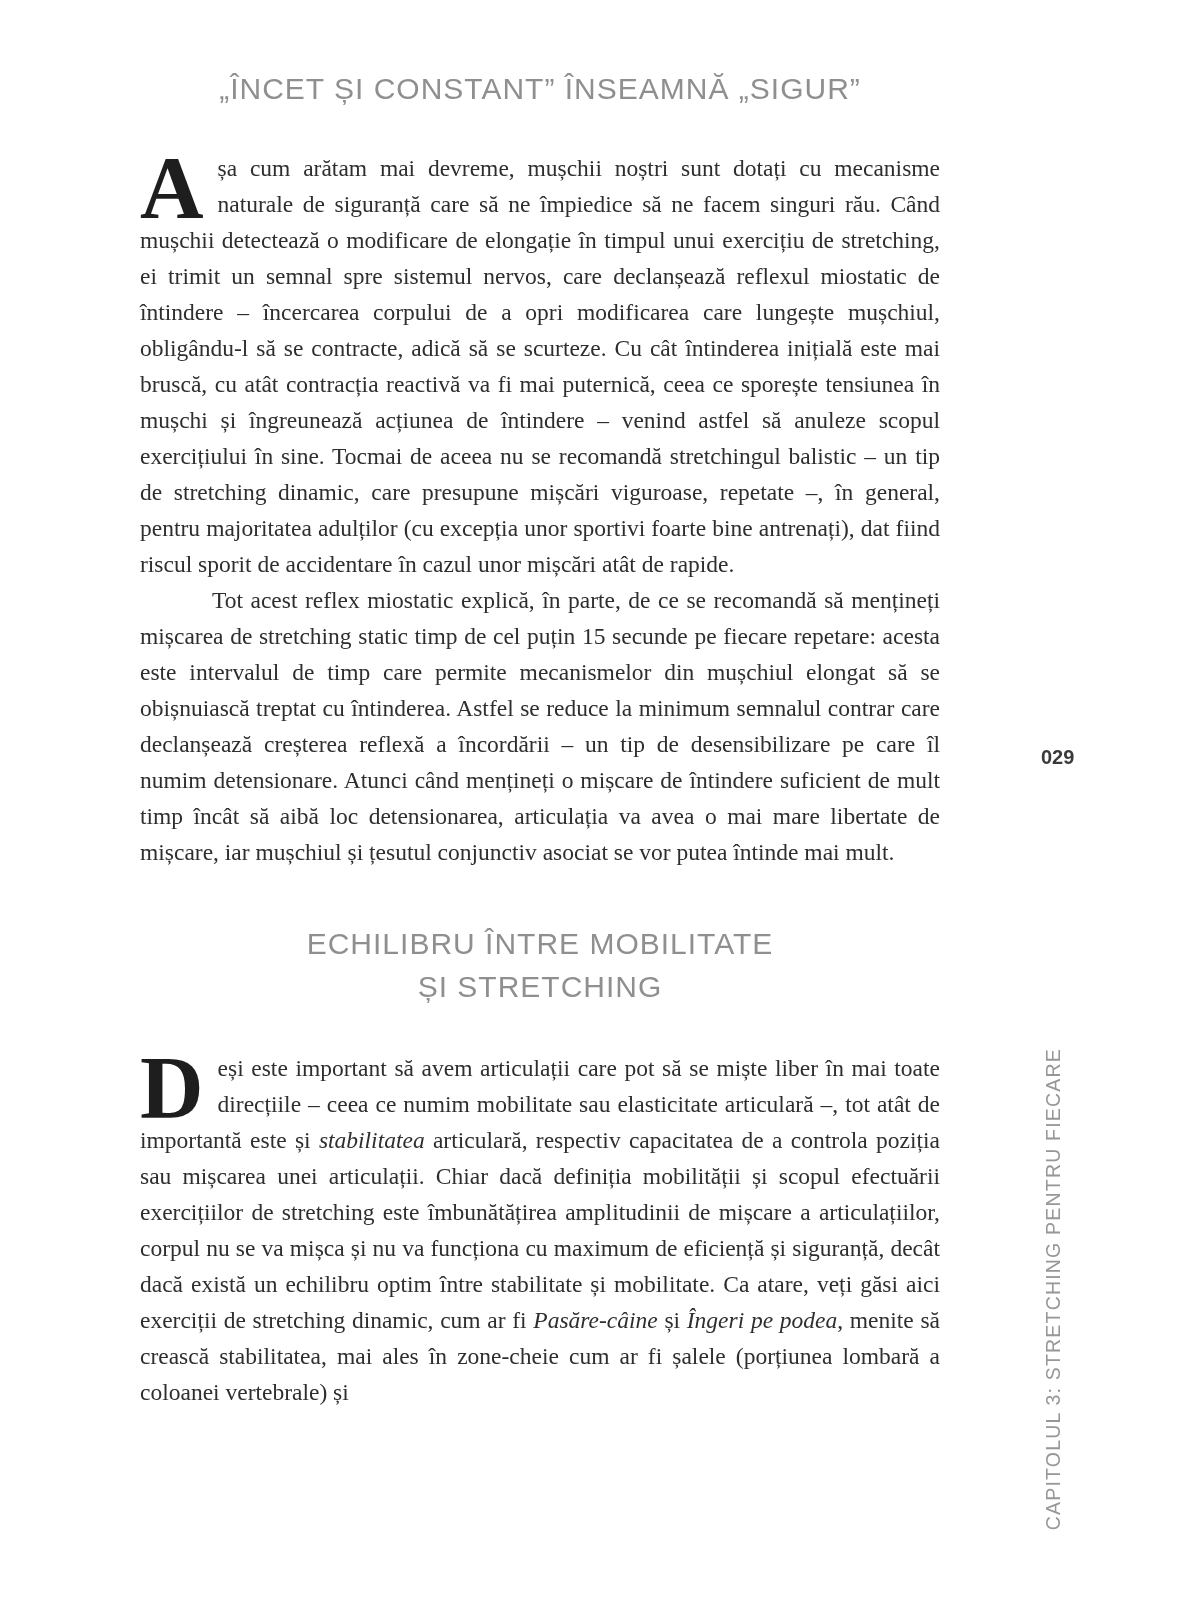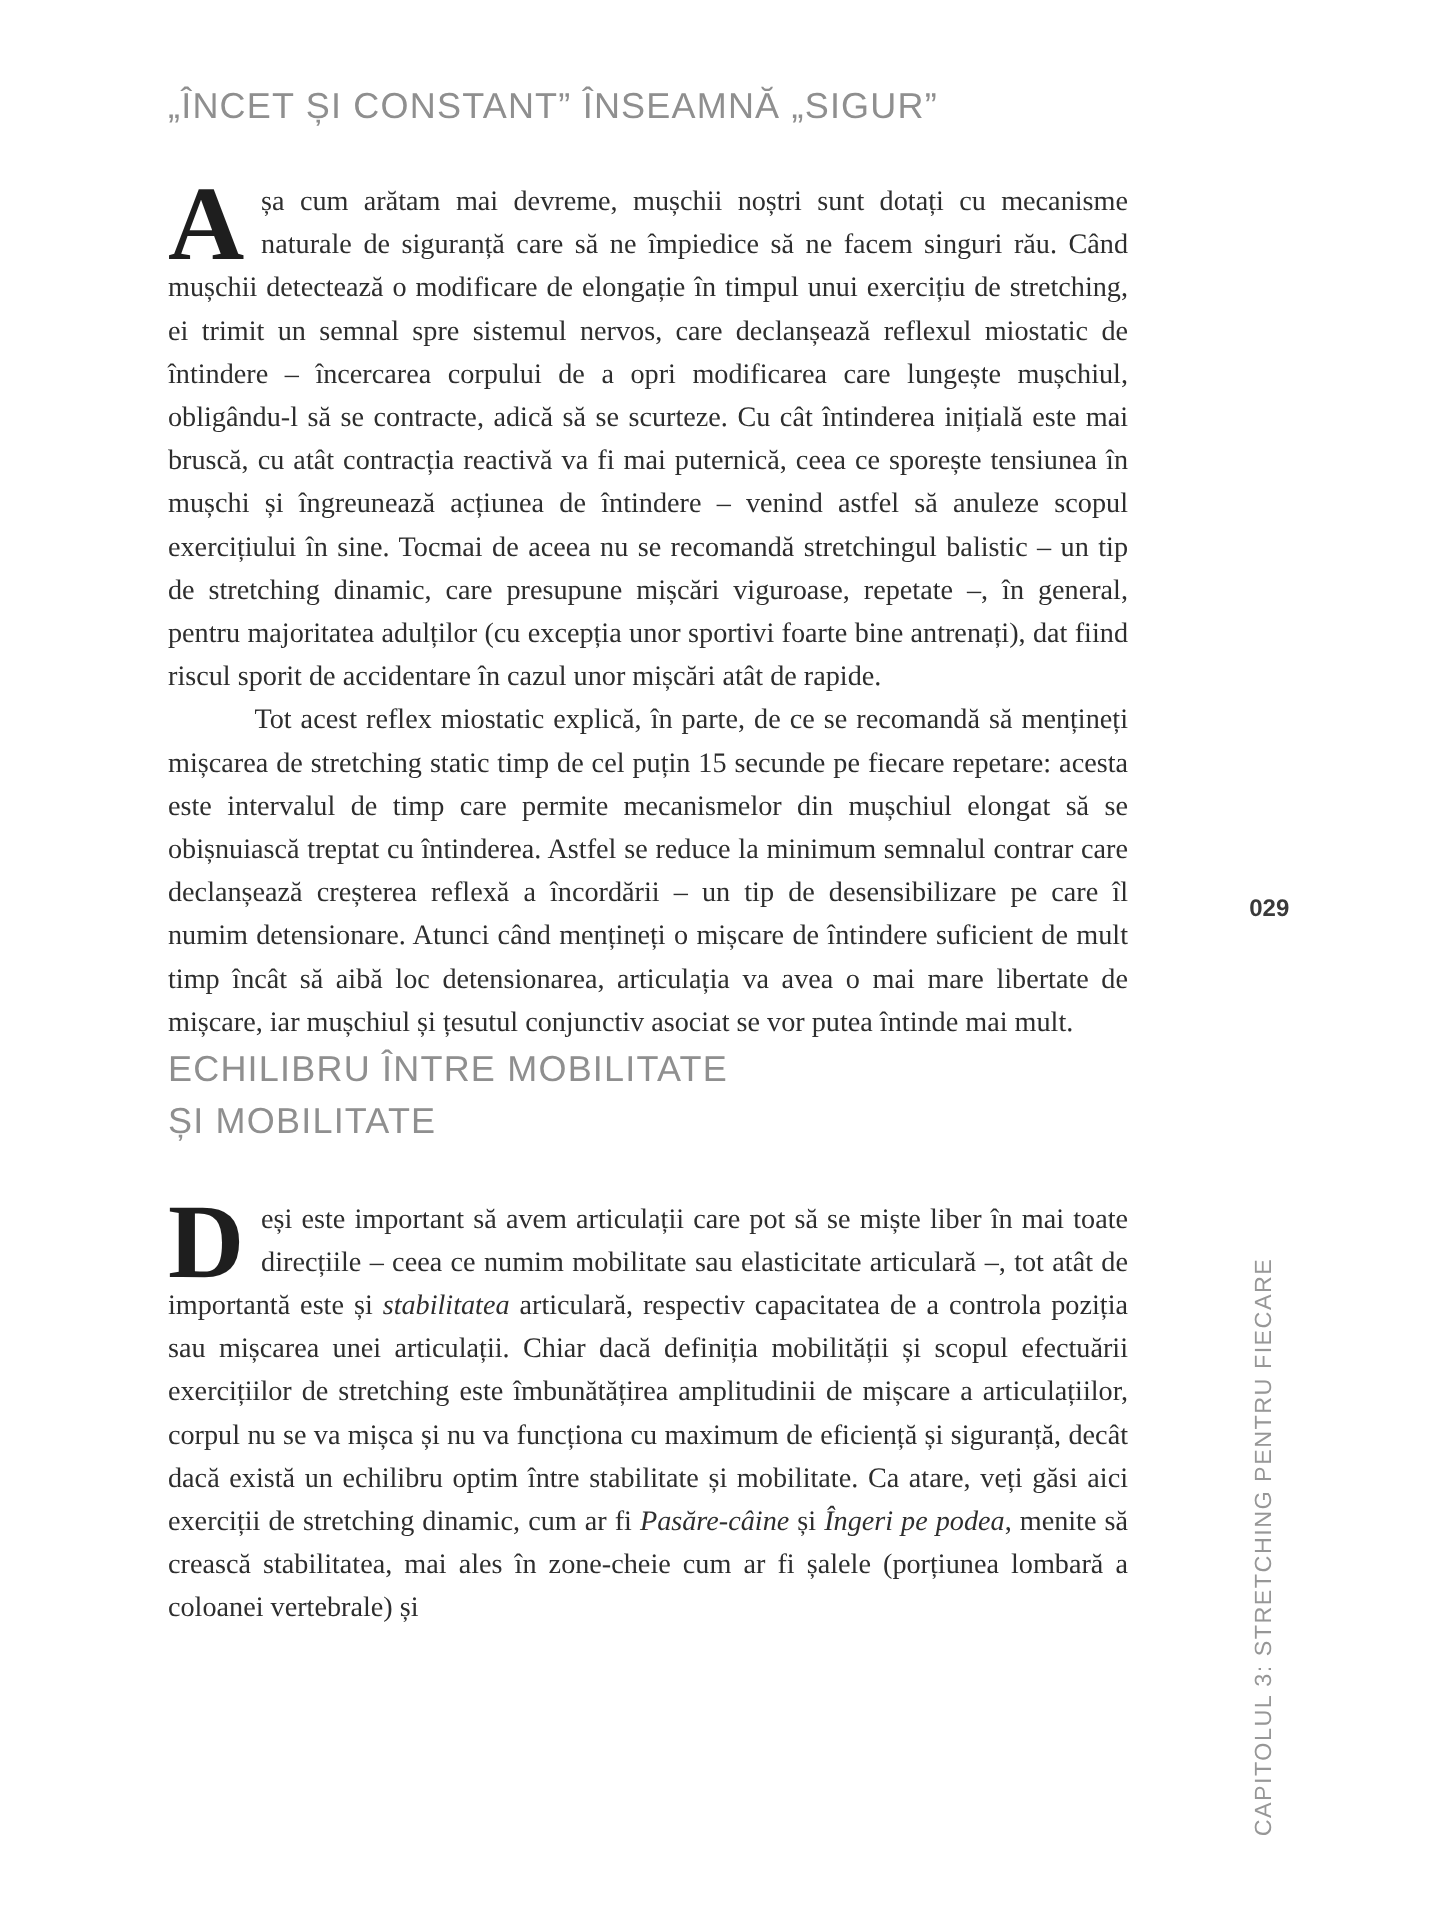--- a/index.html
+++ b/index.html
@@ -22,22 +22,24 @@
     width: 800px;
   }
   .section-heading {
     font-family: "Liberation Sans", sans-serif;
     font-weight: 400;
     color: #8f8f8f;
     font-size: 30px;
     line-height: 38px;
     letter-spacing: 1px;
     margin: 0;
+    text-align: center;
   }
   .section-heading.h2 {
+    margin-top: 52px;
     margin-bottom: 42px;
     line-height: 43px;
   }
   .h-line { display: block; }
   .body-para {
     margin: 0;
     font-size: 23.5px;
     line-height: 36px;
     color: #2e2e2e;
     text-align: justify;
@@ -88,21 +90,21 @@
   <div class="content">
 
     <h1 class="section-heading">„ÎNCET ȘI CONSTANT” ÎNSEAMNĂ „SIGUR”</h1>
 
     <p class="body-para dropcap-para first"><span class="dropcap">A</span><span>șa cum arătam mai devreme, mușchii noștri sunt dotați cu mecanisme naturale de siguranță care să ne împiedice să ne facem singuri rău. Când mușchii detectează o modificare de elongație în timpul unui exercițiu de stretching, ei trimit un semnal spre sistemul nervos, care declanșează reflexul miostatic de întindere – încercarea corpului de a opri modificarea care lungește mușchiul, obligându-l să se contracte, adică să se scurteze. Cu cât întinderea inițială este mai bruscă, cu atât contracția reactivă va fi mai puternică, ceea ce sporește tensiunea în mușchi și îngreunează acțiunea de întindere – venind astfel să anuleze scopul exercițiului în sine. Tocmai de aceea nu se recomandă stretchingul balistic – un tip de stretching dinamic, care presupune mișcări viguroase, repetate –, în general, pentru majoritatea adulților (cu excepția unor sportivi foarte bine antrenați), dat fiind riscul sporit de accidentare în cazul unor mișcări atât de rapide.</span></p>
 
     <p class="body-para indent">Tot acest reflex miostatic explică, în parte, de ce se recomandă să mențineți mișcarea de stretching static timp de cel puțin 15 secunde pe fiecare repetare: acesta este intervalul de timp care permite mecanismelor din mușchiul elongat să se obișnuiască treptat cu întinderea. Astfel se reduce la minimum semnalul contrar care declanșează creșterea reflexă a încordării – un tip de desensibilizare pe care îl numim detensionare. Atunci când mențineți o mișcare de întindere suficient de mult timp încât să aibă loc detensionarea, articulația va avea o mai mare libertate de mișcare, iar mușchiul și țesutul conjunctiv asociat se vor putea întinde mai mult.</p>
 
     <h2 class="section-heading h2">
       <span class="h-line">ECHILIBRU ÎNTRE MOBILITATE</span>
-      <span class="h-line">ȘI MOBILITATE</span>
+      <span class="h-line">ȘI STRETCHING</span>
     </h2>
 
     <p class="body-para dropcap-para"><span class="dropcap">D</span><span><span>eși este important să avem articulații care pot să se miște liber în mai toate direcțiile – ceea ce numim mobilitate sau elasticitate articulară –, tot atât de importantă este și </span><em>stabilitatea</em><span> articulară, respectiv capacitatea de a controla poziția sau mișcarea unei articulații. Chiar dacă definiția mobilității și scopul efectuării exercițiilor de stretching este îmbunătățirea amplitudinii de mișcare a articulațiilor, corpul nu se va mișca și nu va funcționa cu maximum de eficiență și siguranță, decât dacă există un echilibru optim între stabilitate și mobilitate. Ca atare, veți găsi aici exerciții de stretching dinamic, cum ar fi </span><em>Pasăre-câine</em><span> și </span><em>Îngeri pe podea</em><span>, menite să crească stabilitatea, mai ales în zone-cheie cum ar fi șalele (porțiunea lombară a coloanei vertebrale) și</span></span></p>
 
   </div>
 
   <div class="page-number">029</div>
 
   <div class="chapter-vertical">CAPITOLUL 3: STRETCHING PENTRU FIECARE</div>
 </div>

